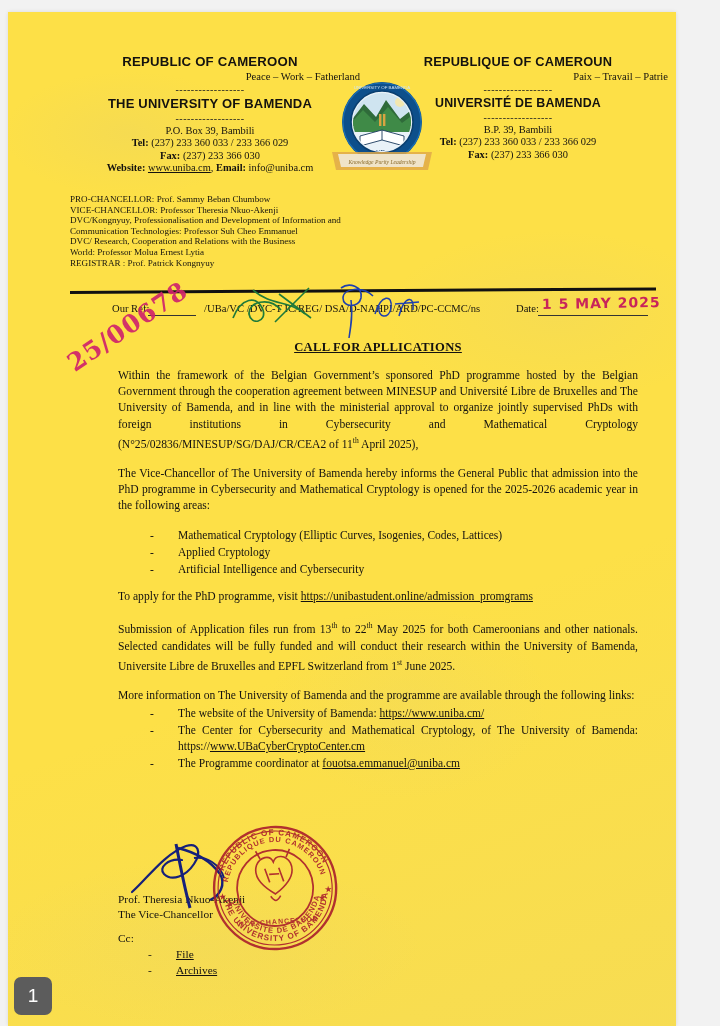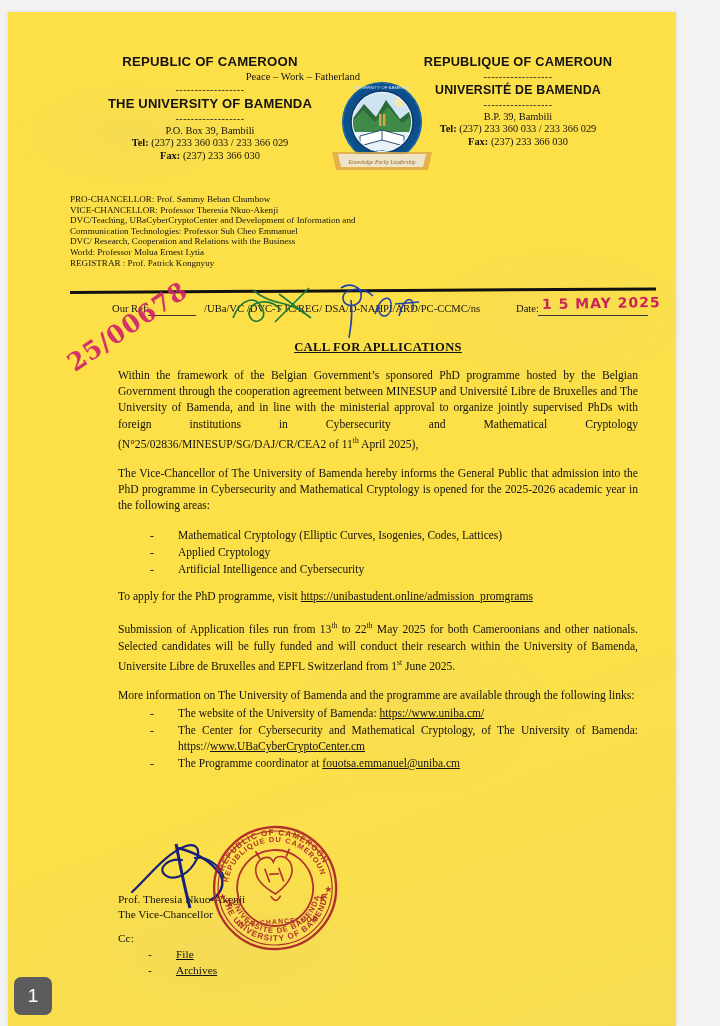--- a/index.html
+++ b/index.html
@@ -187,25 +187,32 @@
       <div class="addr">
         <div>P.O. Box 39, Bambili</div>
         <div>
           <b>Tel:</b>
           <span>(237) 233 360 033 / 233 366 029</span>
         </div>
         <div>
           <b>Fax:</b>
           <span>(237) 233 366 030</span>
         </div>
+        <div>
+          <b>Website:</b>
+          <span class="ul">www.uniba.cm</span>,
+          <b>Email:</b>
+          <span>info@uniba.cm</span>
+        </div>
       </div>
     </div>
 
     <div class="hdr-col hdr-right">
       <div class="country fr">REPUBLIQUE OF CAMEROUN</div>
+      <div class="motto">Paix – Travail – Patrie</div>
       <div class="dashline">------------------</div>
       <div class="uni fr">UNIVERSITÉ DE BAMENDA</div>
       <div class="dashline">------------------</div>
       <div class="addr">
         <div>B.P. 39, Bambili</div>
         <div>
           <b>Tel:</b>
           <span>(237) 233 360 033 / 233 366 029</span>
         </div>
         <div>
@@ -253,21 +260,21 @@
 
       <path d="M2 78 L102 78 L98 96 L6 96 Z" fill="#e0a94a" opacity="0.85"></path>
       <path d="M8 80 L96 80 L93 93 L11 93 Z" fill="#f0e4c8"></path>
       <text x="52" y="90" text-anchor="middle" fill="#8a6a2a" font-size="5.6" font-family="Liberation Serif, serif" font-style="italic">Knowledge  Purity  Leadership</text>
     </svg>
   </div>
 
   <div id="officers">
     <div>PRO-CHANCELLOR:  Prof. Sammy Beban Chumbow</div>
     <div>VICE-CHANCELLOR: Professor Theresia Nkuo-Akenji</div>
-    <div>DVC/Teaching, UBaCyberCryptoCenter and Development of Information and</div>
+    <div>DVC/Kongnyuy, Professionalisation and Development of Information and</div>
     <div>Communication Technologies: Professor Suh Cheo Emmanuel</div>
     <div>DVC/ Research, Cooperation and Relations with the Business</div>
     <div>World: Professor Molua Ernest Lytia</div>
     <div>REGISTRAR : Prof. Patrick Kongnyuy</div>
   </div>
 
   <div id="rule"></div>
 
   <div id="refline">
     <span>Our Ref:</span>

